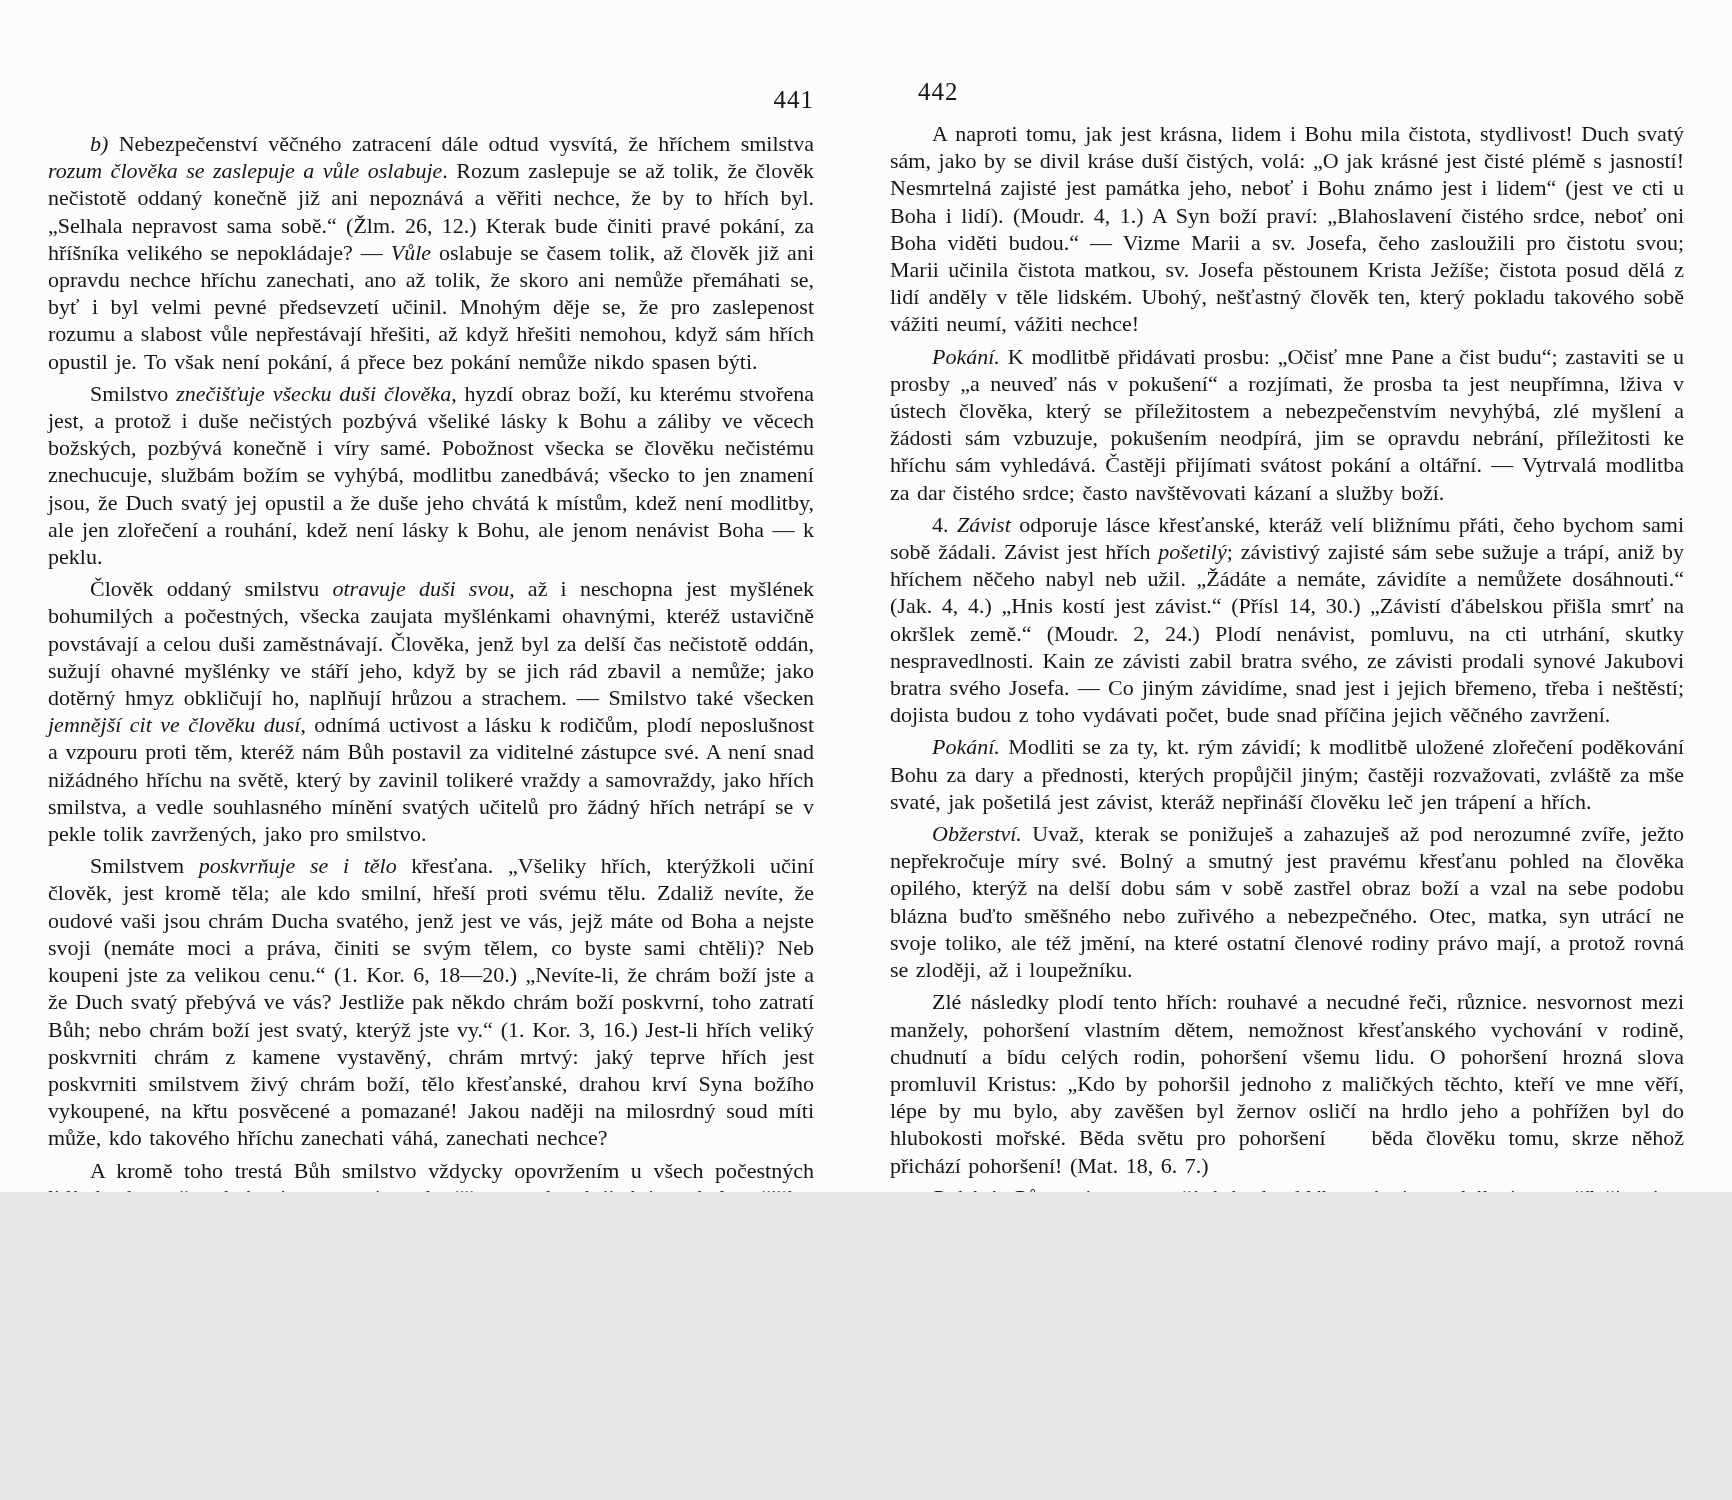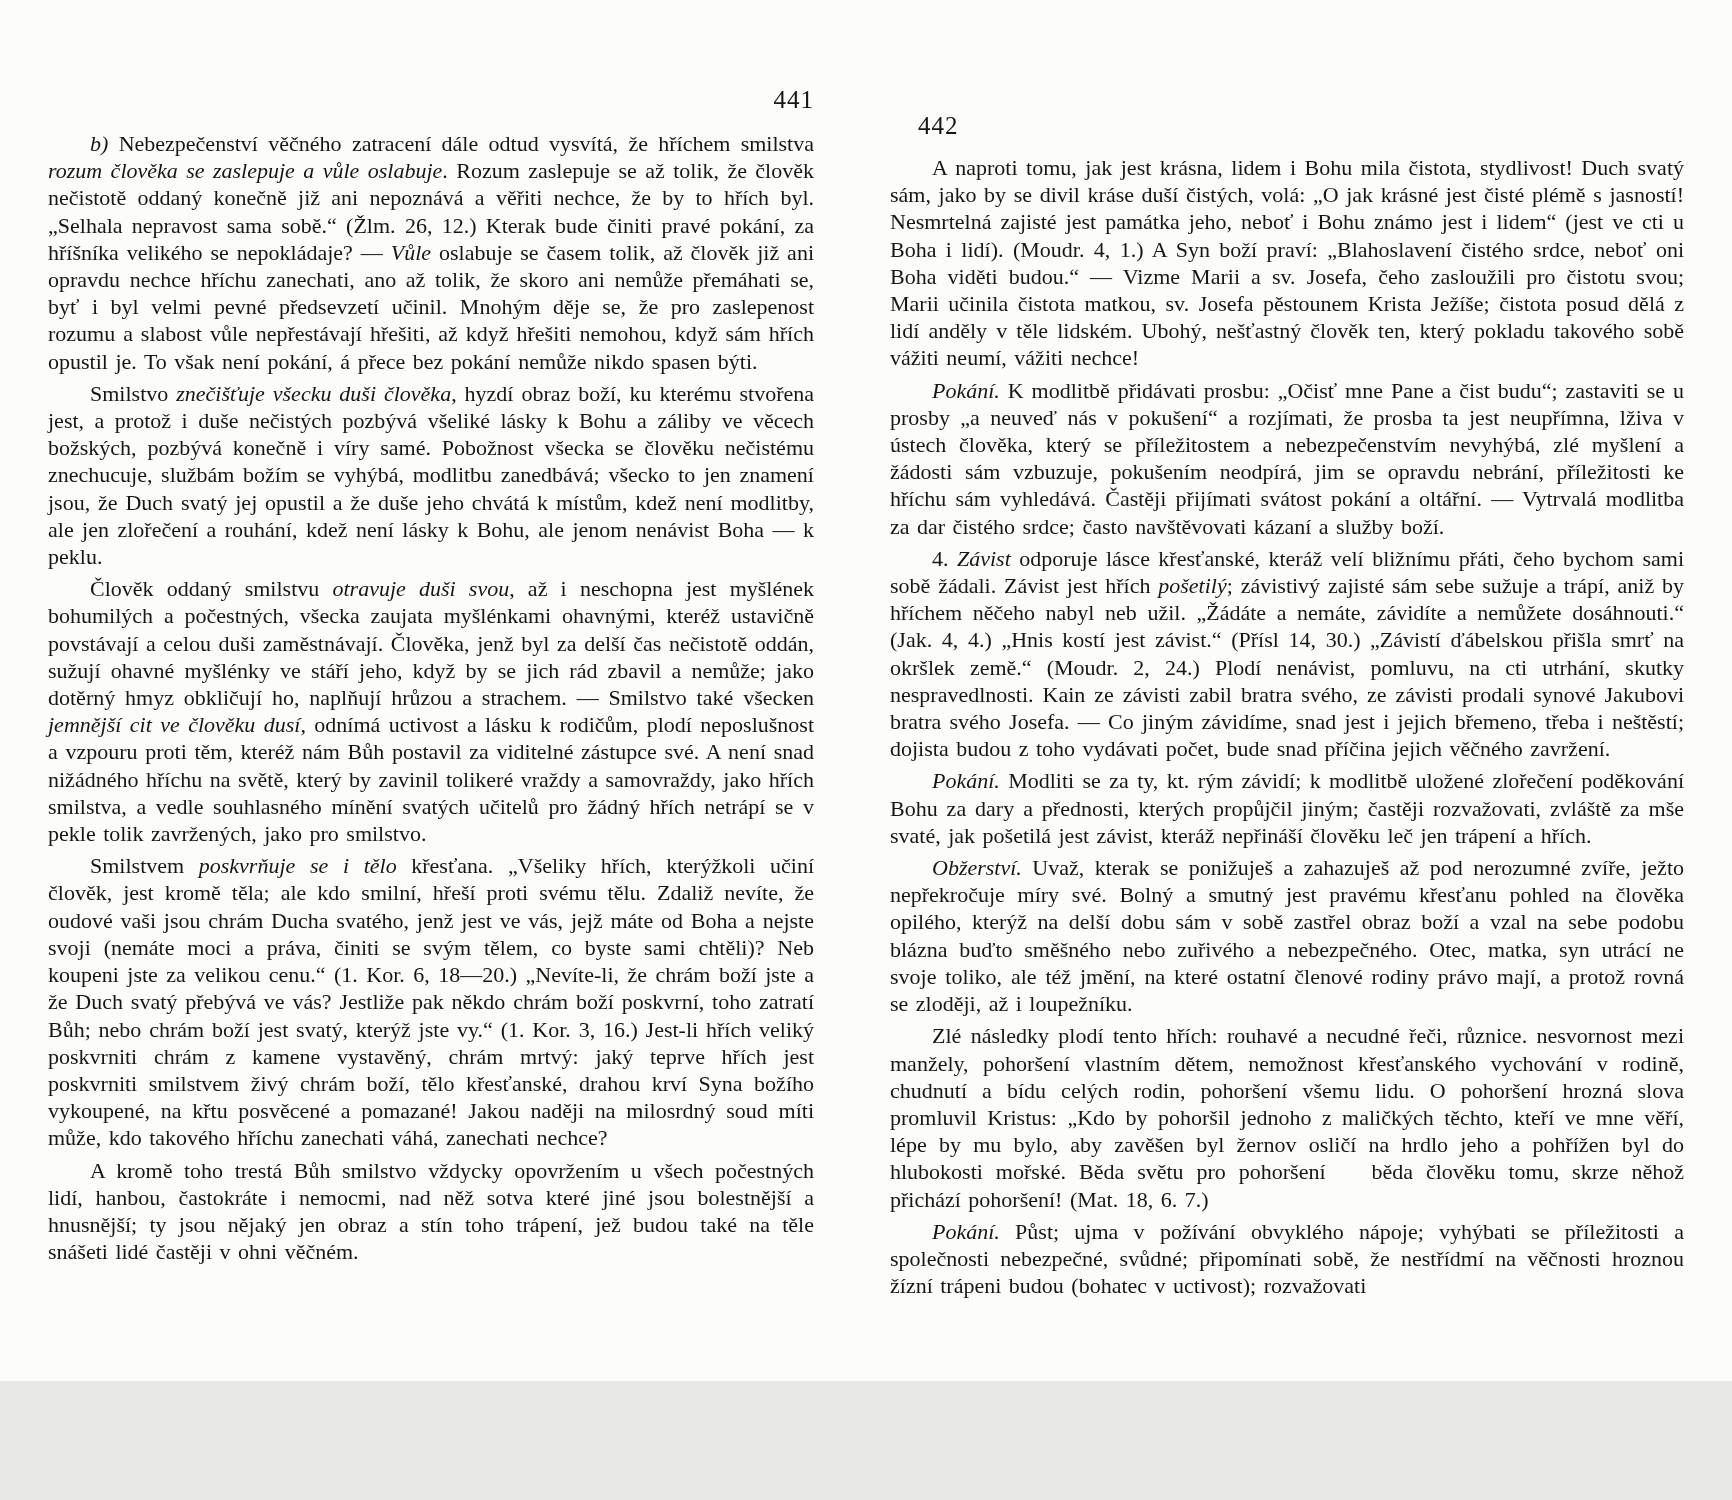--- a/index.html
+++ b/index.html
@@ -3,35 +3,35 @@
 <meta charset="utf-8">
 <style>
   html, body {
     margin: 0;
     padding: 0;
     background: #e8e8e6;
   }
   .scan {
     position: relative;
     width: 1732px;
-    height: 1381px;
+    height: 1192px;
     background: #fcfcfa;
     overflow: hidden;
     font-family: "Liberation Serif", "DejaVu Serif", serif;
     color: #161616;
   }
   .column {
     position: absolute;
     text-align: justify;
     font-size: 22px;
     line-height: 27.2px;
     word-spacing: 2px;
   }
   .col-left  { left: 48px;  top: 86px; width: 766px; }
-  .col-right { left: 890px; top: 78px; width: 794px; margin-top: 34px; }
+  .col-right { left: 890px; top: 78px; width: 794px; }
   .page-num {
     font-size: 25px;
     line-height: 28px;
     margin: 0 0 16px 0;
     text-align: right;
     letter-spacing: 1px;
   }
   .col-right .page-num {
     text-align: left;
     padding-left: 28px;

